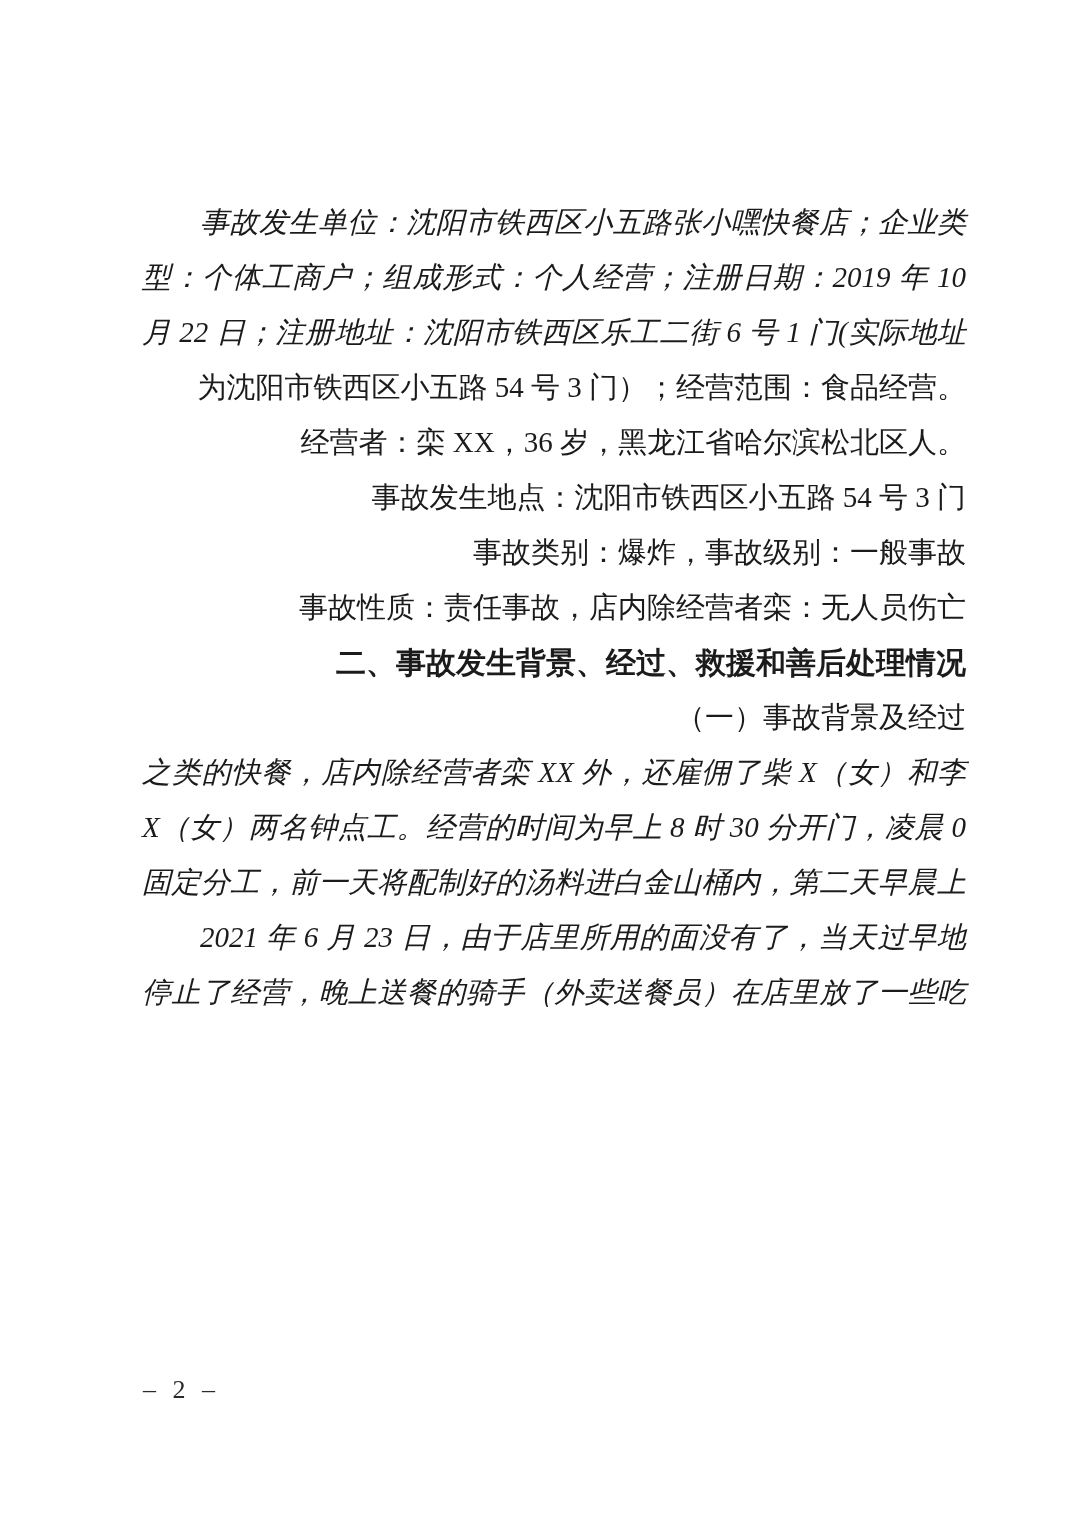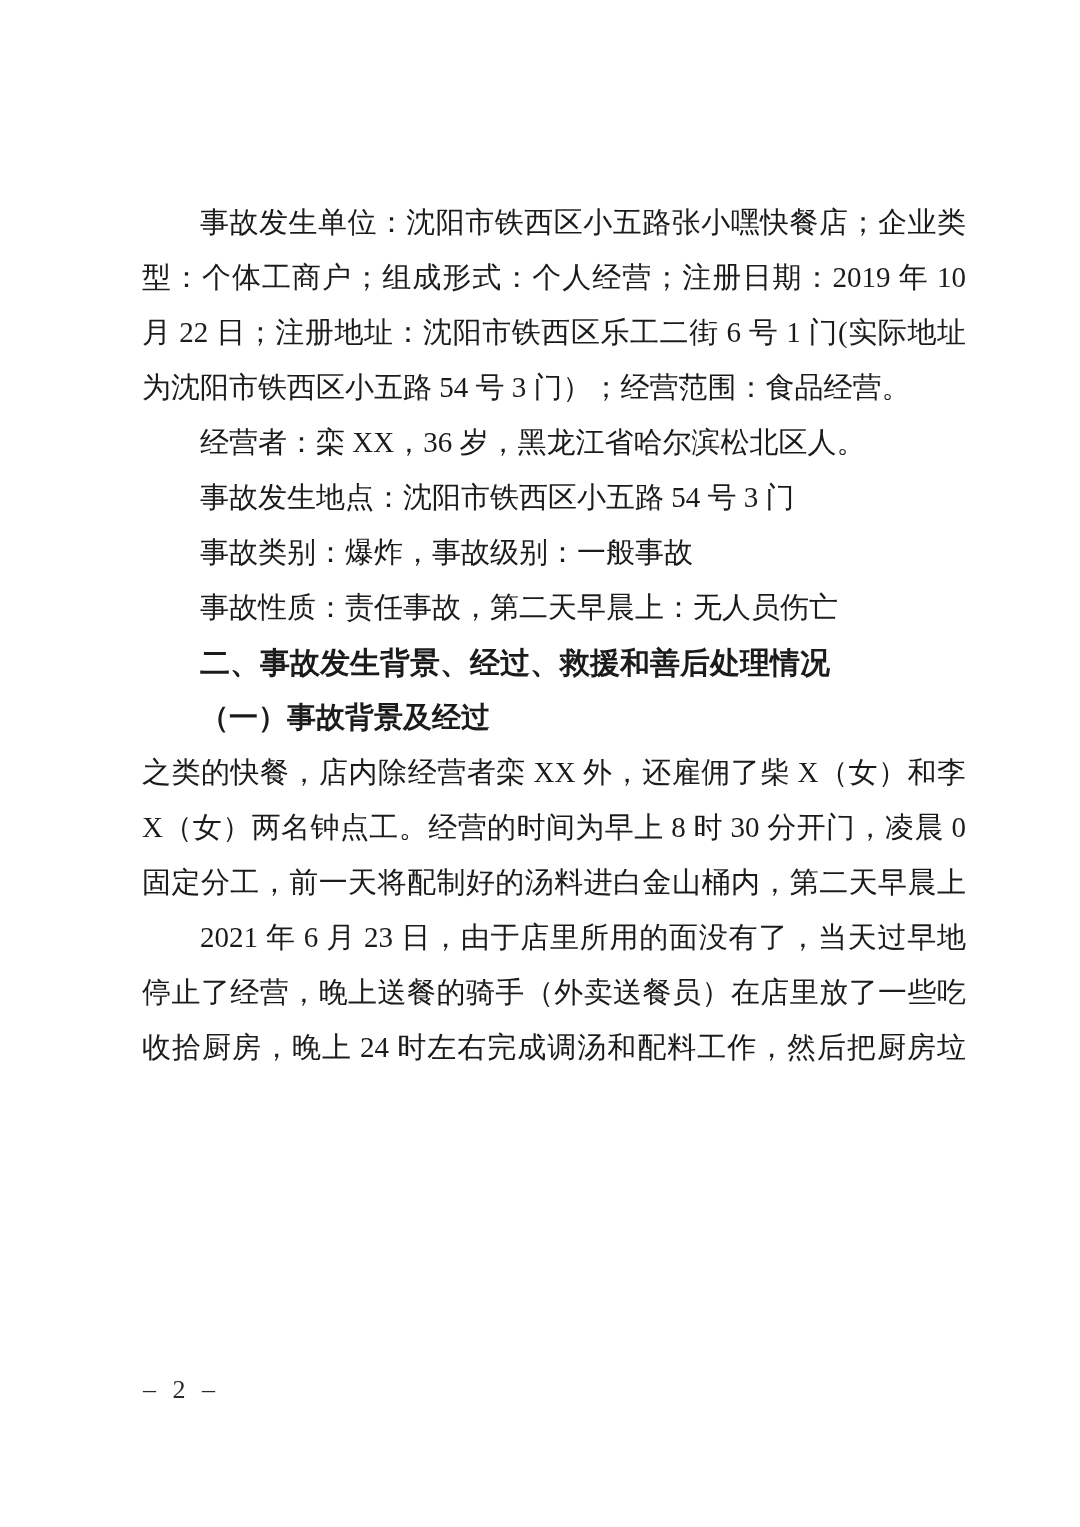--- a/index.html
+++ b/index.html
@@ -15,37 +15,38 @@
   .content{
     position:absolute;
     left:142px;
     top:195px;
     width:824px;
   }
   .ln{
     font-size:29px;
     line-height:55px;
     height:55px;
-    text-align:left;
+    text-align:right;
     white-space:normal;
   }
   .jst{
     text-align:justify;
     text-align-last:justify;
+    font-style:italic;
   }
   .ind{
     text-indent:58px;
   }
   .h1{
     font-family:"Liberation Sans","DejaVu Sans",sans-serif;
     font-weight:bold;
     font-size:30px;
   }
   .h2{
-    font-weight:bold;
+    font-weight:normal;
     font-size:29px;
   }
   .pagenum{
     position:absolute;
     left:143px;
     top:1374px;
     font-size:26px;
     line-height:32px;
     letter-spacing:5px;
     color:#2a2a2a;
@@ -56,24 +57,23 @@
 
 <div class="page">
   <div class="content">
     <div class="ln ind jst">事故发生单位：沈阳市铁西区小五路张小嘿快餐店；企业类</div>
     <div class="ln jst">型：个体工商户；组成形式：个人经营；注册日期：2019 年 10</div>
     <div class="ln jst">月 22 日；注册地址：沈阳市铁西区乐工二街 6 号 1 门(实际地址</div>
     <div class="ln">为沈阳市铁西区小五路 54 号 3 门）；经营范围：食品经营。</div>
     <div class="ln ind">经营者：栾 XX，36 岁，黑龙江省哈尔滨松北区人。</div>
     <div class="ln ind">事故发生地点：沈阳市铁西区小五路 54 号 3 门</div>
     <div class="ln ind">事故类别：爆炸，事故级别：一般事故</div>
-    <div class="ln ind">事故性质：责任事故，第二天早晨上：无人员伤亡</div>
+    <div class="ln ind">事故性质：责任事故，店内除经营者栾：无人员伤亡</div>
     <div class="ln ind h1">二、事故发生背景、经过、救援和善后处理情况</div>
     <div class="ln ind h2">（一）事故背景及经过</div>
     <div class="ln jst">之类的快餐，店内除经营者栾 XX 外，还雇佣了柴 X（女）和李</div>
     <div class="ln jst">X（女）两名钟点工。经营的时间为早上 8 时 30 分开门，凌晨 0</div>
     <div class="ln jst">固定分工，前一天将配制好的汤料进白金山桶内，第二天早晨上</div>
     <div class="ln ind jst">2021 年 6 月 23 日，由于店里所用的面没有了，当天过早地</div>
     <div class="ln jst">停止了经营，晚上送餐的骑手（外卖送餐员）在店里放了一些吃</div>
-    <div class="ln jst">收拾厨房，晚上 24 时左右完成调汤和配料工作，然后把厨房垃</div>
   </div>
   <div class="pagenum">– 2 –</div>
 </div>
 
 </body></html>

